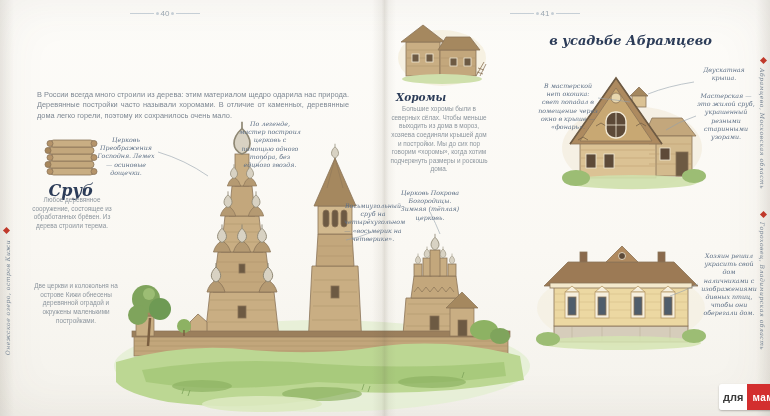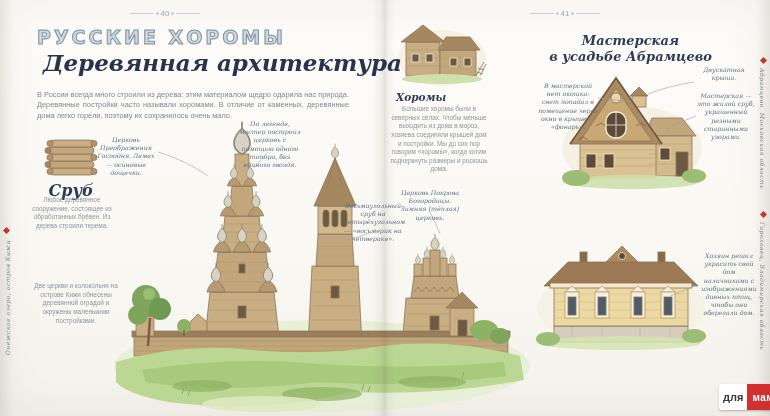--- a/index.html
+++ b/index.html
@@ -51,30 +51,28 @@
 
 <div class="spread">
 
   <div class="pagenum" style="left:120px;">
     <span class="pn-line"></span>
     <span class="pn-dot"></span>
     <span>40</span>
     <span class="pn-dot"></span>
     <span class="pn-line"></span>
   </div>
-  <div class="pagenum" style="left:520px;">
+  <div class="pagenum" style="left:500px;">
     <span class="pn-line"></span>
     <span class="pn-dot"></span>
     <span>41</span>
     <span class="pn-dot"></span>
     <span class="pn-line"></span>
   </div>
 
-  <div class="kicker">РУССКИЕ ХОРОМЫ</div>
-  <div class="script-title">Деревянная архитектура</div>
   <div class="intro">В России всегда много строили из дерева: этим материалом щедро одарила нас природа. Деревянные постройки часто называли хоромами. В отличие от каменных, деревянные дома легко горели, поэтому их сохранилось очень мало.</div>
 
   <svg class="ill" style="left:40px;top:132px;" width="62" height="46" viewBox="0 0 62 46">
     <g stroke="#8a7458" stroke-width="0.8">
       <rect x="10" y="36" width="44" height="7" rx="3.5" fill="#c9ae83"></rect>
       <rect x="8" y="29" width="46" height="7" rx="3.5" fill="#c3a77c"></rect>
       <rect x="10" y="22" width="44" height="7" rx="3.5" fill="#c9ae83"></rect>
       <rect x="8" y="15" width="46" height="7" rx="3.5" fill="#c3a77c"></rect>
       <rect x="10" y="8" width="44" height="7" rx="3.5" fill="#c9ae83"></rect>
       <circle cx="10" cy="11.5" r="3" fill="#b5946a"></circle>
@@ -255,21 +253,20 @@
       <rect x="54" y="42" width="7" height="8" fill="#6d5a43" stroke="#f3ead6"></rect>
       <rect x="68" y="42" width="7" height="8" fill="#6d5a43" stroke="#f3ead6"></rect>
       <path d="M80,60 L88,46 M84,60 L90,48 M81,56 l6,2 M82,52 l6,2" stroke="#8a7458" stroke-width="0.8"></path>
     </g>
     <ellipse cx="46" cy="63" rx="40" ry="5" fill="#cfe0ac"></ellipse>
   </svg>
   <div class="h-script" style="left:396px;top:91px;width:92px;text-align:left;font-size:10.5px;">Хоромы</div>
   <div class="caption" style="left:390px;top:105px;width:98px;">Большие хоромы были в северных сёлах. Чтобы меньше выходить из дома в мороз, хозяева соединяли крышей дом и постройки. Мы до сих пор говорим «хоромы», когда хотим подчеркнуть размеры и роскошь дома.</div>
 
   <div class="h-script" style="left:548px;top:33px;width:165px;text-align:center;font-size:13px;line-height:1.25;">
-    <div>Мастерская</div>
     <div>в усадьбе Абрамцево</div>
   </div>
 
   <div class="annot" style="left:538px;top:82px;width:60px;">В мастерской нет окошка: свет попадал в помещение через окно в крыше — «фонарь».</div>
   <div class="annot" style="left:696px;top:66px;width:56px;">Двускатная крыша.</div>
   <div class="annot" style="left:697px;top:92px;width:58px;">Мастерская — это жилой сруб, украшенный резными старинными узорами.</div>
 
   <svg class="ill" style="left:556px;top:64px;" width="152" height="140" viewBox="0 0 152 140">
     <ellipse cx="76" cy="84" rx="70" ry="42" fill="#f1ead8" opacity="0.6"></ellipse>
     <g stroke="#8a7458" stroke-width="0.8">

